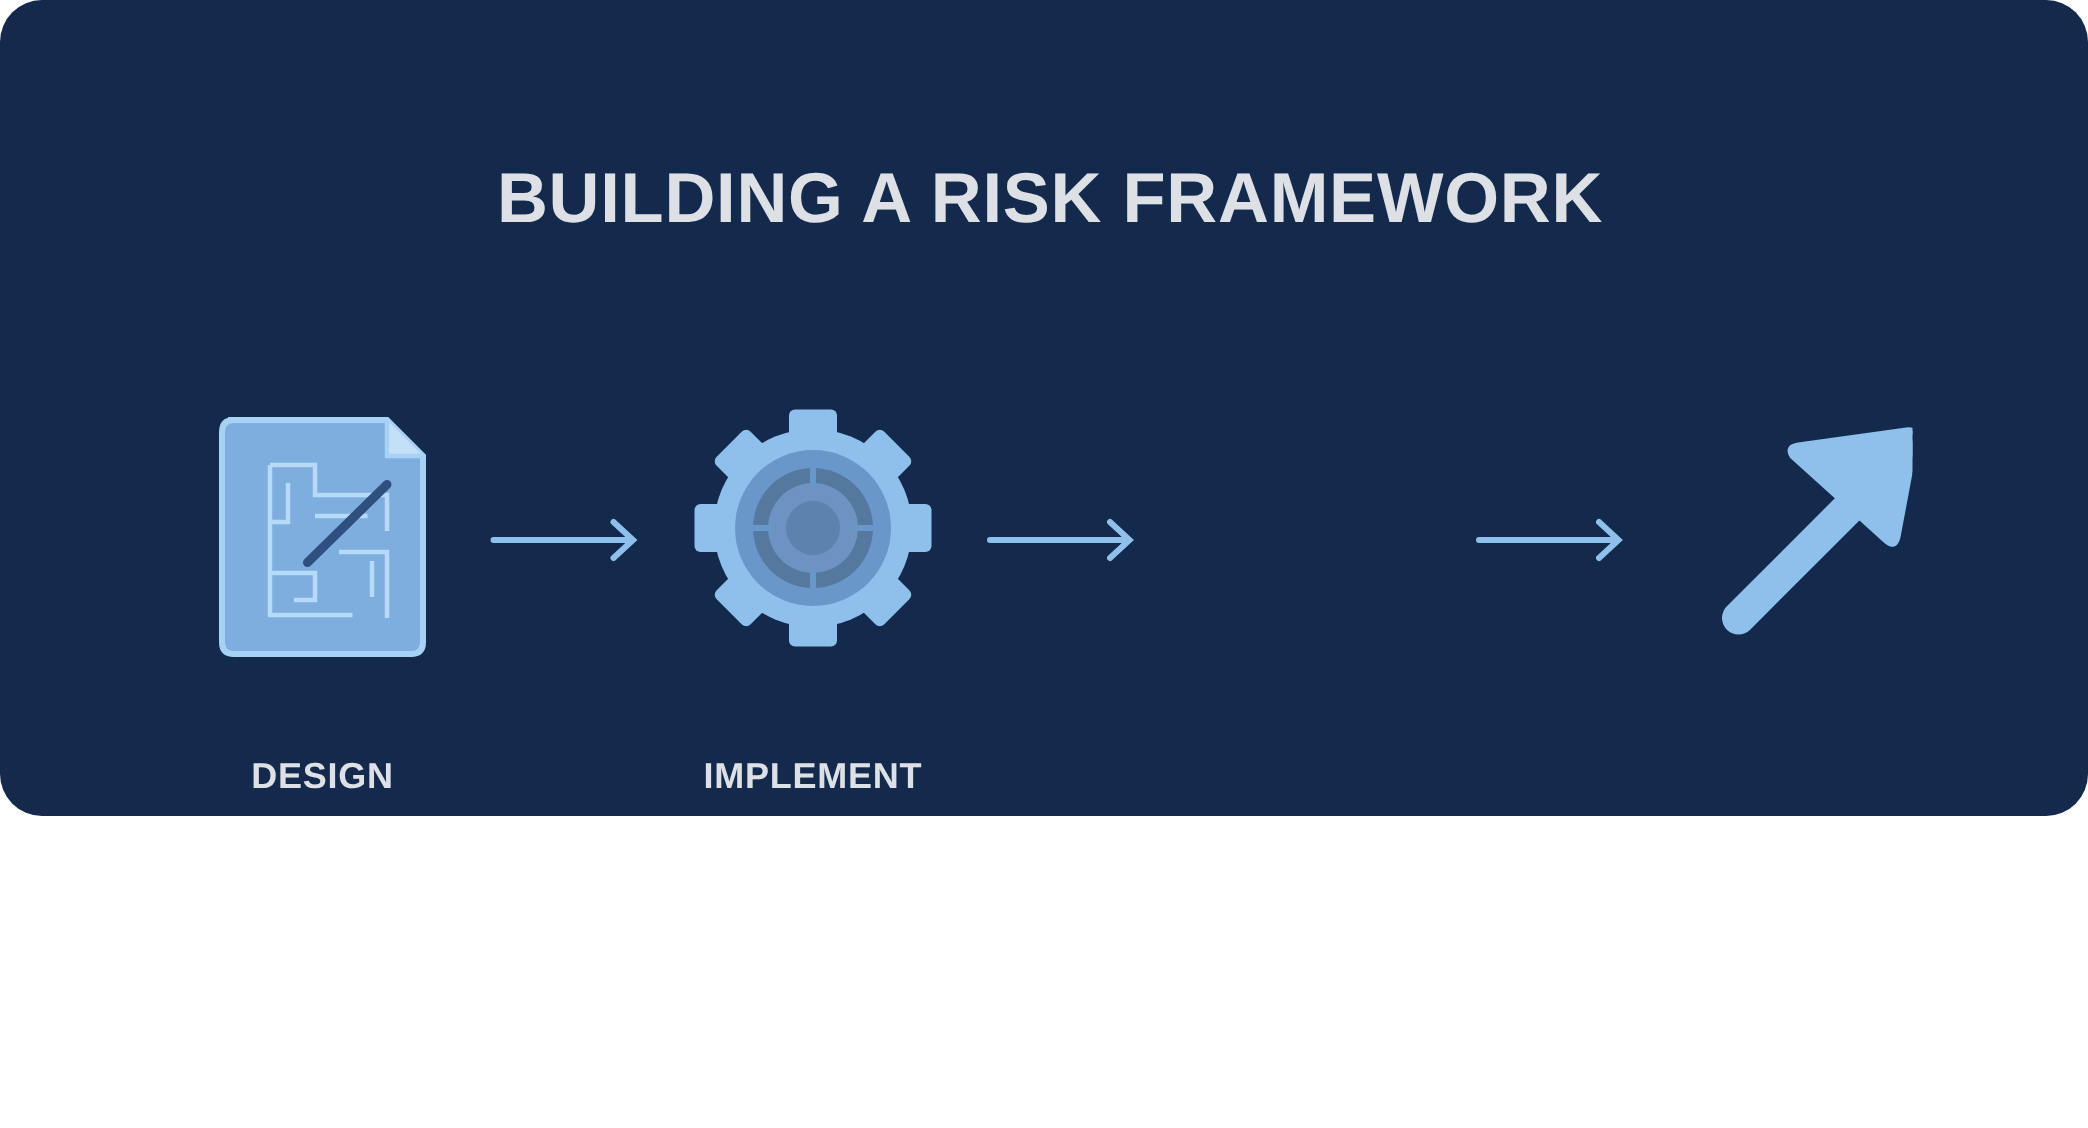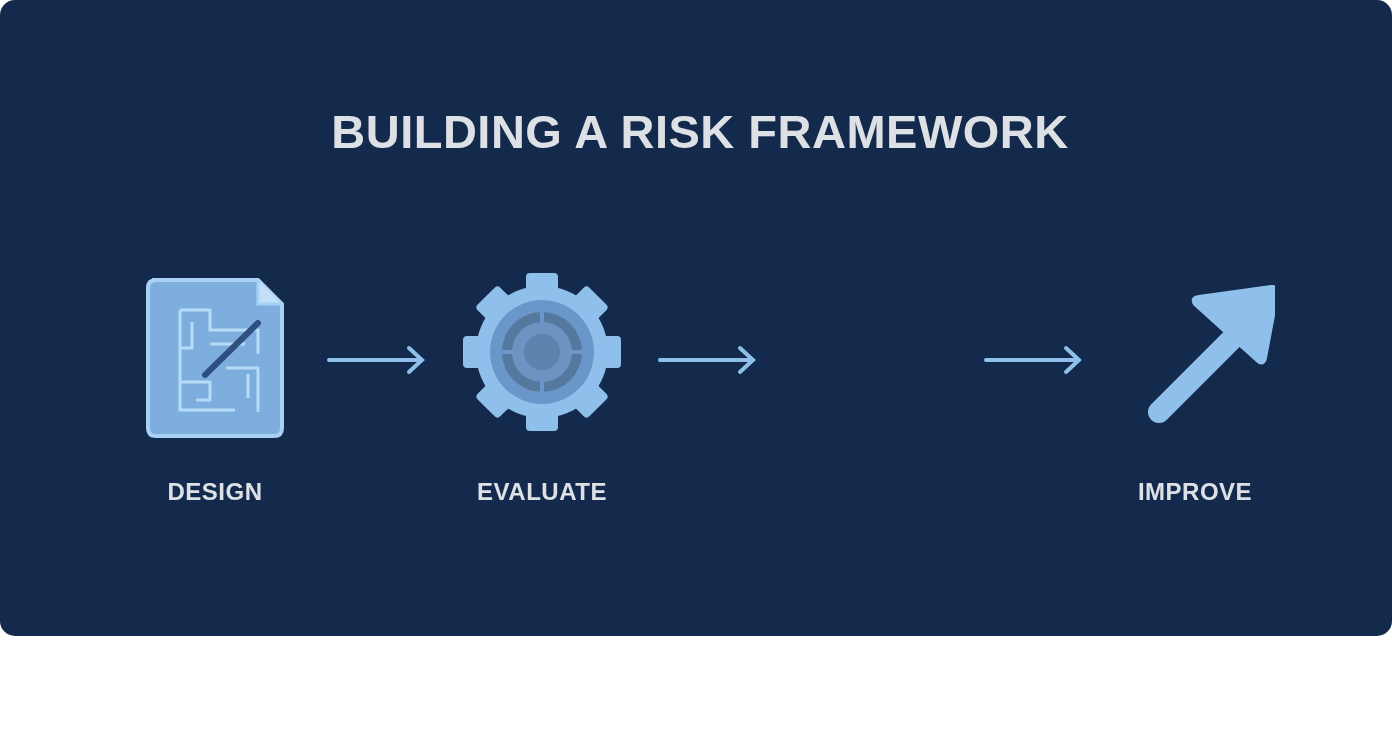--- a/index.html
+++ b/index.html
@@ -1,21 +1,21 @@
 <!DOCTYPE html>
 <html><head>
 <meta charset="utf-8">
 <style>
   html, body { margin:0; padding:0; background:#ffffff; }
   body { width:1392px; height:752px; overflow:hidden; font-family:"Liberation Sans", sans-serif; }
-  .card { position:absolute; left:0; top:0; width:1392px; height:636px; background:#132a4c; border-radius:15px; overflow:hidden; }
+  .card { position:absolute; left:0; top:0; width:1392px; height:544px; background:#132a4c; border-radius:28px; overflow:hidden; }
   .title { position:absolute; left:0; top:104px; width:1400px; text-align:center; color:#dde1e6; font-weight:bold; font-size:47px; letter-spacing:0.5px; }
   .step { position:absolute; top:270px; width:200px; height:260px; }
   .step svg { position:absolute; left:50%; transform:translateX(-50%); top:0; }
-  .label { position:absolute; top:208px; left:0; width:100%; text-align:center; color:#dde1e6; font-weight:bold; font-size:24px; letter-spacing:0.5px; }
+  .label { position:absolute; top:234px; left:0; width:100%; text-align:center; color:#dde1e6; font-weight:bold; font-size:24px; letter-spacing:0.5px; }
   .arrow { position:absolute; top:345px; }
 </style>
 </head>
 <body>
 
 <div class="card">
   <div class="title">BUILDING A RISK FRAMEWORK</div>
 
   <div class="step" style="left:115px;">
     <svg width="150" height="170" viewBox="0 0 150 170">
@@ -63,21 +63,21 @@
         <circle r="30" fill="#6c93c1"></circle>
         <circle r="18" fill="#5c82ae"></circle>
         <g stroke="#6a97c9" stroke-width="4">
           <line x1="0" y1="-42" x2="0" y2="-28"></line>
           <line x1="0" y1="42" x2="0" y2="28"></line>
           <line x1="-42" y1="0" x2="-28" y2="0"></line>
           <line x1="42" y1="0" x2="28" y2="0"></line>
         </g>
       </g>
     </svg>
-    <div class="label">EVALUATE</div>
+    <div class="label">IMPLEMENT</div>
   </div>
 
   <div class="arrow" style="left:656px;">
     <svg width="104" height="30" viewBox="0 0 104 30">
         <g stroke="#8fc0ec" stroke-width="4" stroke-linecap="round" fill="none">
           <line x1="4" y1="15" x2="96" y2="15"></line>
           <polyline points="84,3 97,15 84,27"></polyline>
         </g>
       </svg>
   </div>
@@ -90,15 +90,14 @@
           <polyline points="84,3 97,15 84,27"></polyline>
         </g>
       </svg>
   </div>
 
   <div class="step" style="left:1095px;">
     <svg width="160" height="170" viewBox="0 0 160 170">
       <line x1="44" y1="142" x2="120" y2="66" stroke="#8fc0ec" stroke-width="22" stroke-linecap="round"></line>
       <path d="M80 34 Q76 28 84 27 L156 17 Q164 16 162 24 L150 88 Q148 96 142 90 Z" fill="#8fc0ec" stroke="#8fc0ec" stroke-width="4" stroke-linejoin="round"></path>
     </svg>
-    <div class="label">IMPROVE</div>
   </div>
 </div>
 
 </body></html>

